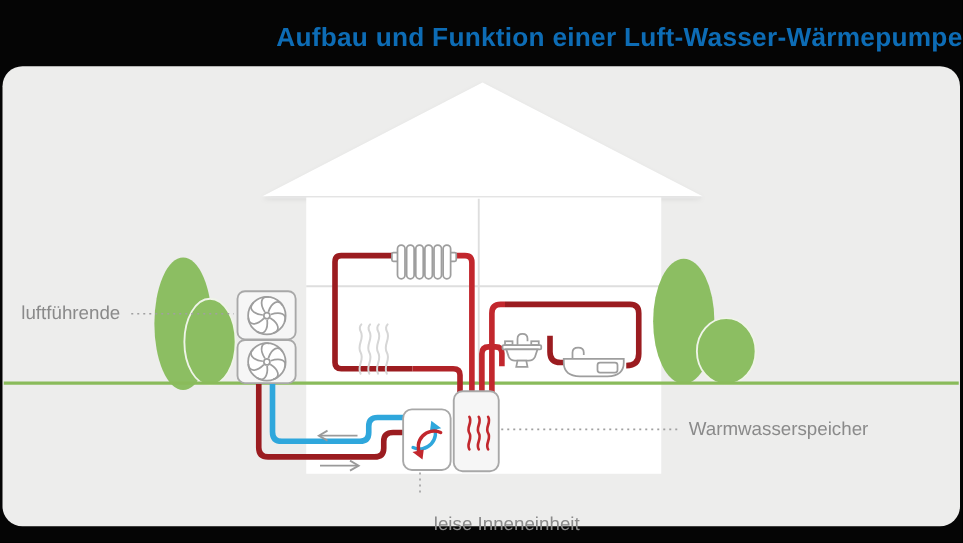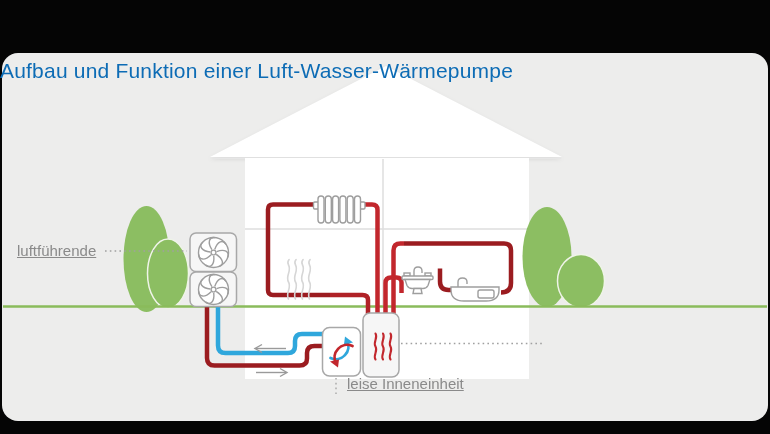--- a/index.html
+++ b/index.html
@@ -6,34 +6,32 @@
   .stage{
     position:relative;
     width:770px;height:434px;
     background:var(--c-background,#050505);
     overflow:hidden;
     font-family:"Liberation Sans",sans-serif;
   }
   .diagram-svg{position:absolute;left:0;top:0;}
   .page-title{
     position:absolute;left:0;right:0;top:19px;
-    text-align:left;
-    font-size:21px;font-weight:400;letter-spacing:.2px;
+    text-align:right;
+    font-size:21px;font-weight:700;letter-spacing:.2px;
     color:var(--c-title,#0d6cb5);
-    margin-top:40px;
   }
   .lbl{
     position:absolute;
     font-size:15px;line-height:1.12;
     color:var(--c-label,#8a8a8a);
     white-space:nowrap;
-    text-decoration:underline;
   }
   .lbl-outdoor{left:17px;top:243px;}
-  .lbl-indoor{left:347px;top:376px;}
+  .lbl-indoor{left:347px;top:412px;}
   .lbl-tank{left:551px;top:336px;}
 
   
   .card-bg{fill:var(--c-card,#ededed);}
   .white-fill{fill:var(--c-house,#ffffff);}
   .wall-line{stroke:var(--c-wall-line,#dedede);stroke-width:1.5;}
   .eave-line{stroke:#e6e6e6;stroke-width:1.5;}
   .tree{fill:var(--c-tree,#8dbf63);}
   .tree-front{fill:var(--c-tree,#8dbf63);stroke:#eff4e8;stroke-width:1.5;}
   .ground{stroke:var(--c-ground,#8abc5c);stroke-width:2.5;}
@@ -185,14 +183,15 @@
       <line x1="336" y1="378" x2="336" y2="397" class="leader"></line>
     </g>
   </svg>
 
   <div class="page-title">Aufbau und Funktion einer Luft-Wasser-Wärmepumpe</div>
 
   <div class="lbl lbl-outdoor">
     <div>luftführende</div>
   </div>
   <div class="lbl lbl-indoor">leise Inneneinheit</div>
+  <div class="lbl lbl-tank">Warmwasserspeicher</div>
 
 </div>
 
 </body></html>

